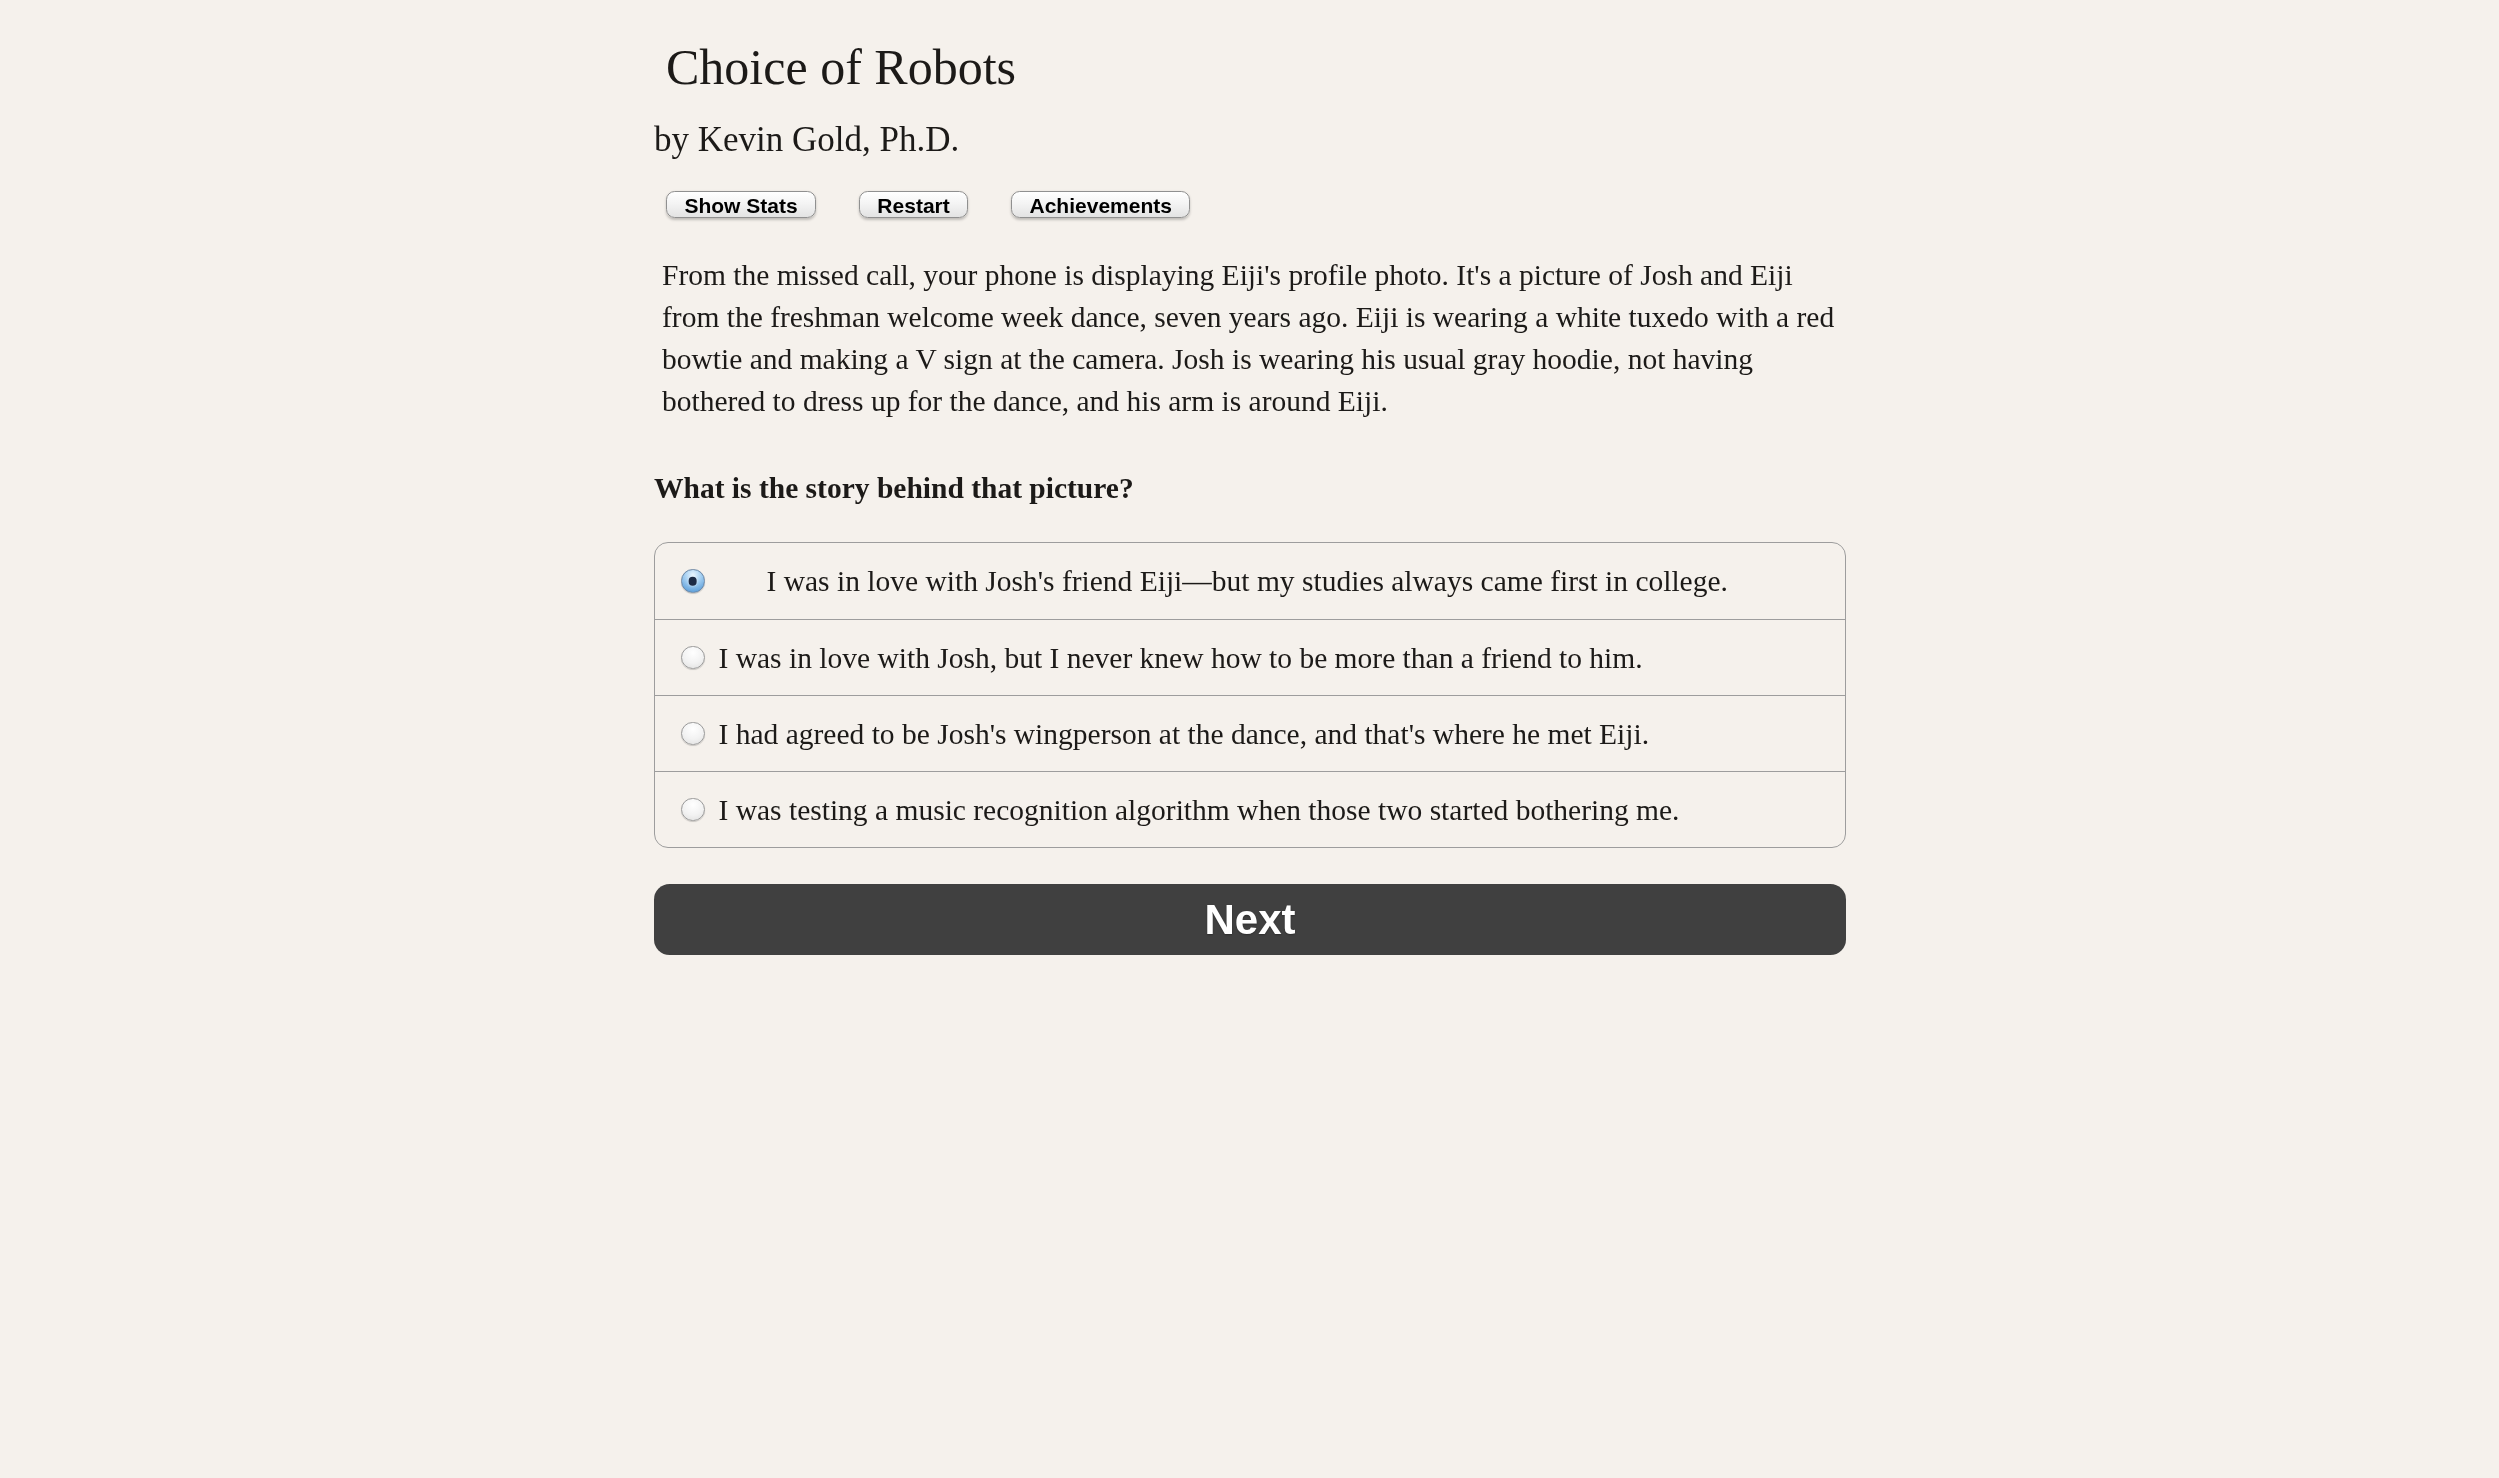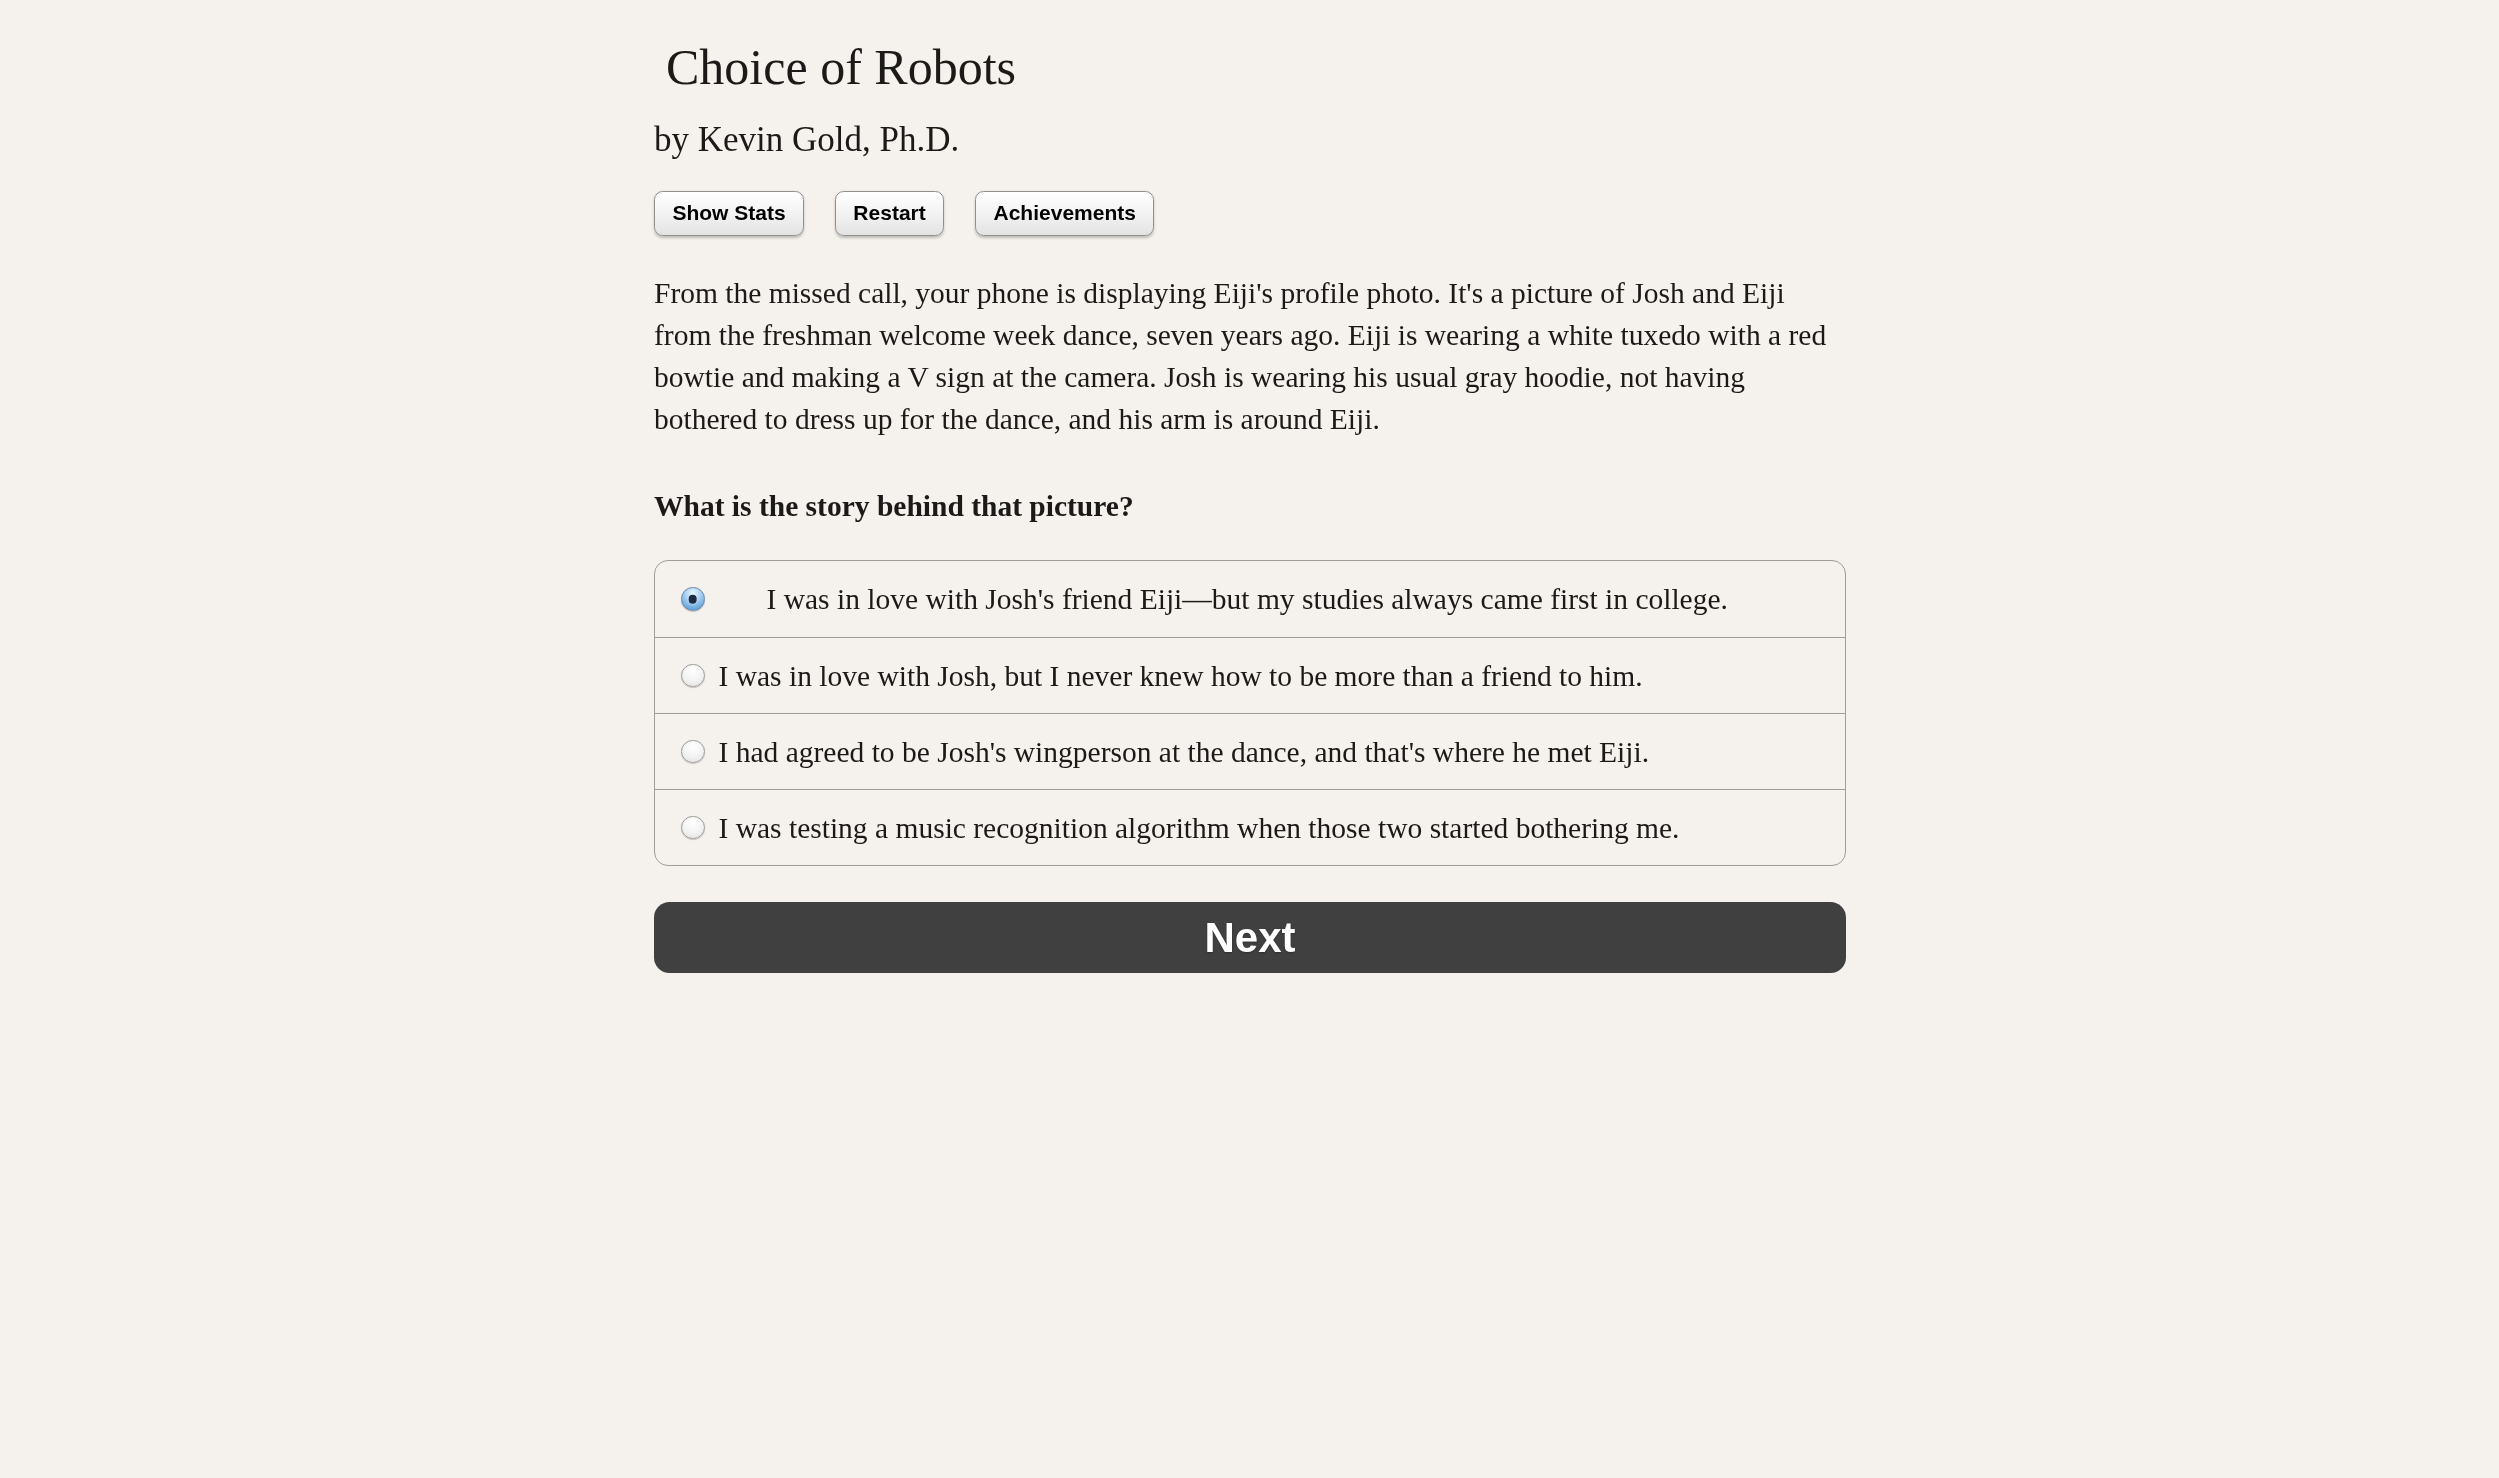--- a/index.html
+++ b/index.html
@@ -33,31 +33,32 @@
   .toolbar {
     margin-top: 31px;
     display: flex;
     gap: 31px;
   }
   .toolbar-btn {
     font-family: "Liberation Sans", sans-serif;
     font-weight: bold;
     font-size: 21px;
     color: #000000;
-    height: 45px;
+    height: 27px;
     padding: 1.7px 17.4px 3.5px 17.4px;
     border: 1.7px solid #909090;
     border-radius: 8.7px;
     background: linear-gradient(#ffffff 0%, #f4f4f4 45%, #e3e3e3 100%);
     box-shadow: 0 1.7px 2.6px rgba(0,0,0,0.22);
     cursor: pointer;
     white-space: nowrap;
+    margin-left: 12px;
   }
   .paragraph {
-    margin: 0;
+    margin: 8px;
     margin-top: 36px;
     font-size: 29.5px;
     line-height: 42px;
     width: 1192px;
   }
   .question {
     margin: 0;
     margin-top: 45px;
     font-size: 29.5px;
     line-height: 42px;

